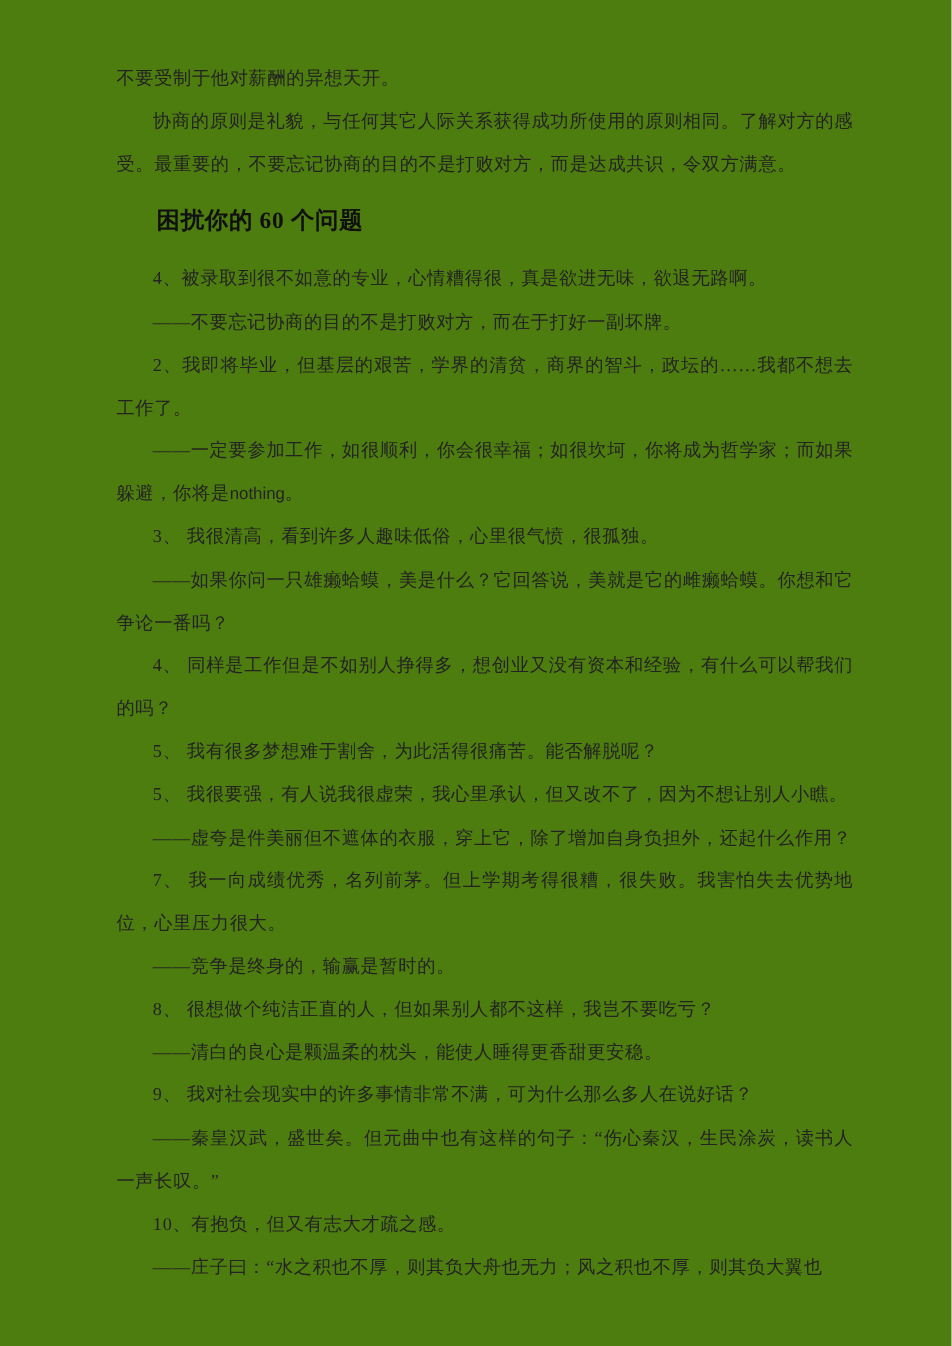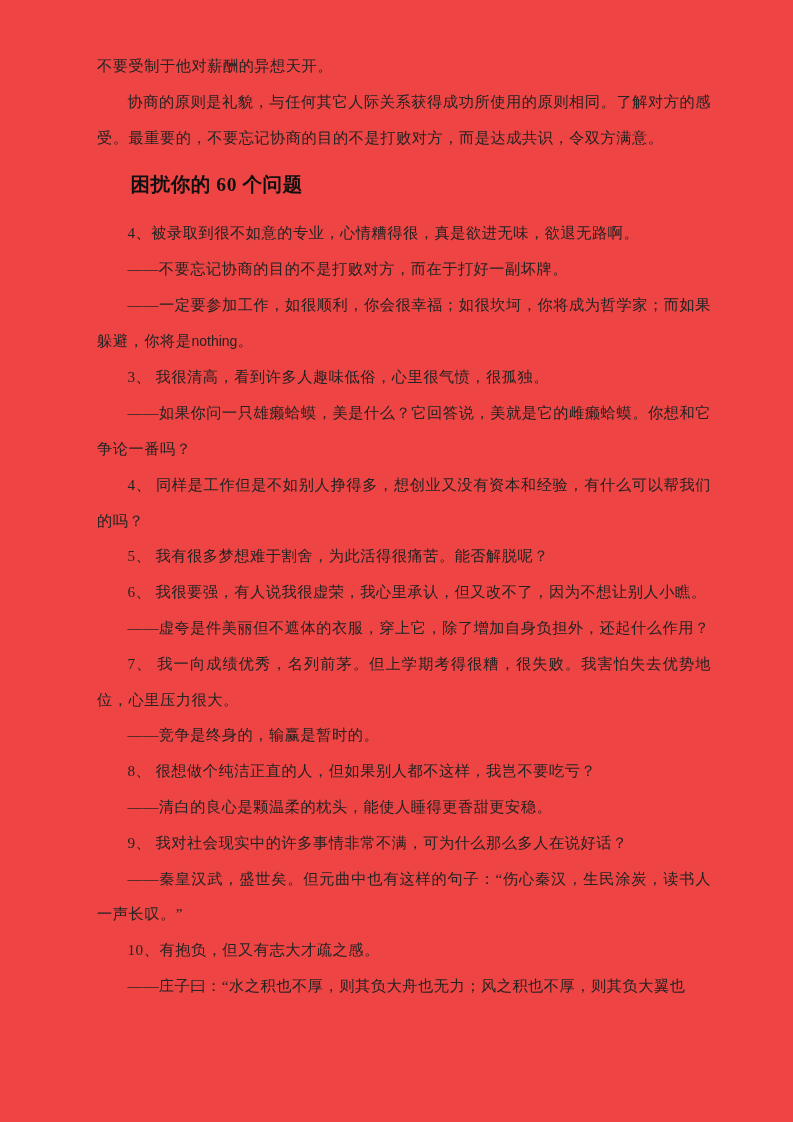--- a/index.html
+++ b/index.html
@@ -4,21 +4,21 @@
 <style>
   html, body {
     margin: 0;
     padding: 0;
     background: #ffffff;
   }
   .page {
     position: relative;
     width: 793px;
     height: 1122px;
-    background: #ef4444;
+    background: #4d7c0f;
     overflow: hidden;
     box-sizing: border-box;
   }
   .content {
     position: absolute;
     left: 97px;
     top: 48px;
     width: 614px;
   }
   .para {
@@ -62,30 +62,31 @@
 
     <p class="para noindent">不要受制于他对薪酬的异想天开。</p>
 
     <p class="para indent">协商的原则是礼貌，与任何其它人际关系获得成功所使用的原则相同。了解对方的感受。最重要的，不要忘记协商的目的不是打败对方，而是达成共识，令双方满意。</p>
 
     <h2 class="heading">困扰你的 60 个问题</h2>
 
     <p class="para indent">4、被录取到很不如意的专业，心情糟得很，真是欲进无味，欲退无路啊。</p>
     <p class="para indent">——不要忘记协商的目的不是打败对方，而在于打好一副坏牌。</p>
 
+    <p class="para indent">2、我即将毕业，但基层的艰苦，学界的清贫，商界的智斗，政坛的……我都不想去工作了。</p>
     <p class="para indent"><span>——一定要参加工作，如很顺利，你会很幸福；如很坎坷，你将成为哲学家；而如果躲避，你将是</span><span class="latin">nothing</span><span>。</span></p>
 
     <p class="para indent">3、 我很清高，看到许多人趣味低俗，心里很气愤，很孤独。</p>
     <p class="para indent">——如果你问一只雄癞蛤蟆，美是什么？它回答说，美就是它的雌癞蛤蟆。你想和它争论一番吗？</p>
 
     <p class="para indent">4、 同样是工作但是不如别人挣得多，想创业又没有资本和经验，有什么可以帮我们的吗？</p>
 
     <p class="para indent">5、 我有很多梦想难于割舍，为此活得很痛苦。能否解脱呢？</p>
 
-    <p class="para indent">6、 我很要强，有人说我很虚荣，我心里承认，但又改不了，因为不想让别人小瞧。</p>
+    <p class="para indent">5、 我很要强，有人说我很虚荣，我心里承认，但又改不了，因为不想让别人小瞧。</p>
     <p class="para indent">——虚夸是件美丽但不遮体的衣服，穿上它，除了增加自身负担外，还起什么作用？</p>
 
     <p class="para indent">7、 我一向成绩优秀，名列前茅。但上学期考得很糟，很失败。我害怕失去优势地位，心里压力很大。</p>
     <p class="para indent">——竞争是终身的，输赢是暂时的。</p>
 
     <p class="para indent">8、 很想做个纯洁正直的人，但如果别人都不这样，我岂不要吃亏？</p>
     <p class="para indent">——清白的良心是颗温柔的枕头，能使人睡得更香甜更安稳。</p>
 
     <p class="para indent">9、 我对社会现实中的许多事情非常不满，可为什么那么多人在说好话？</p>
     <p class="para indent">——秦皇汉武，盛世矣。但元曲中也有这样的句子：“伤心秦汉，生民涂炭，读书人一声长叹。”</p>

